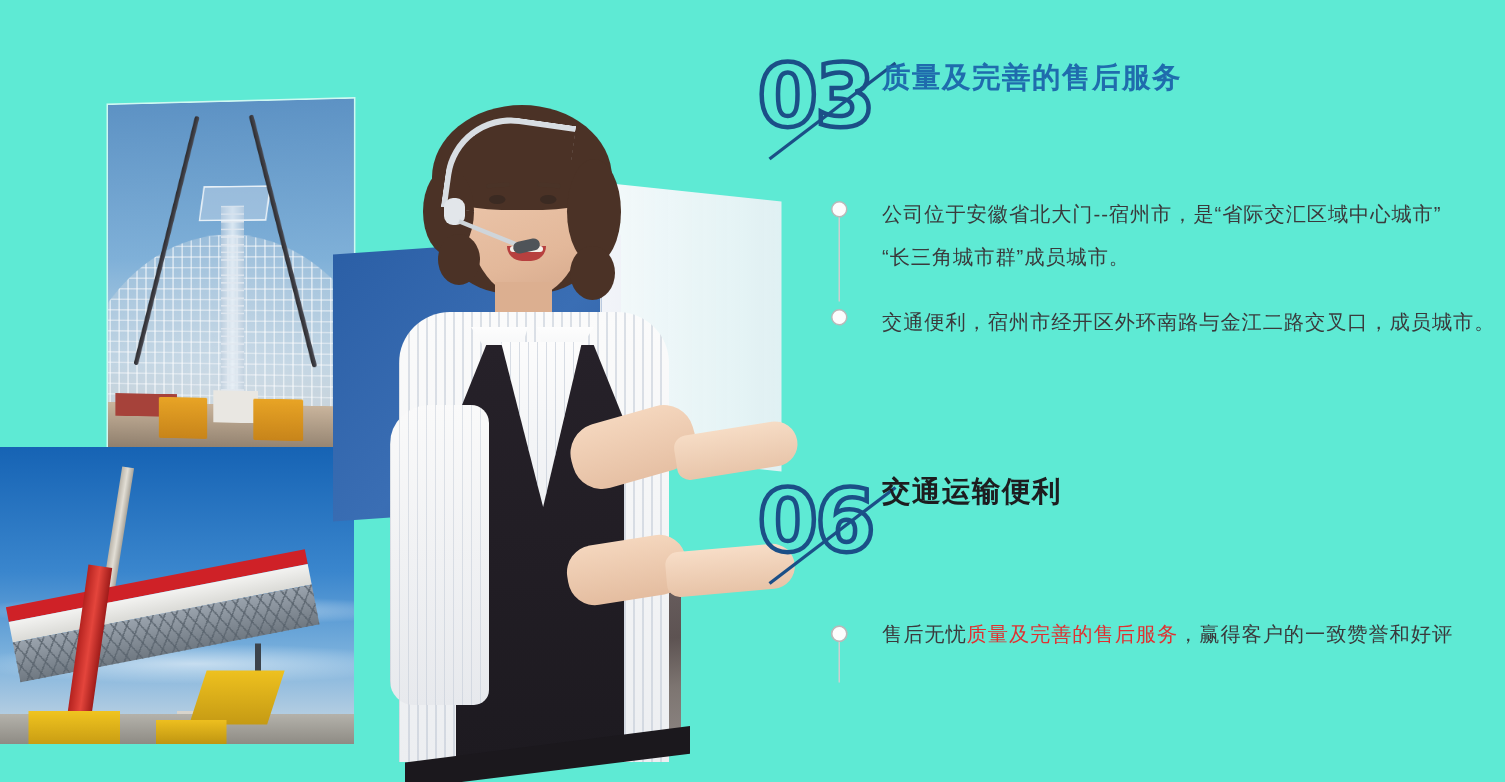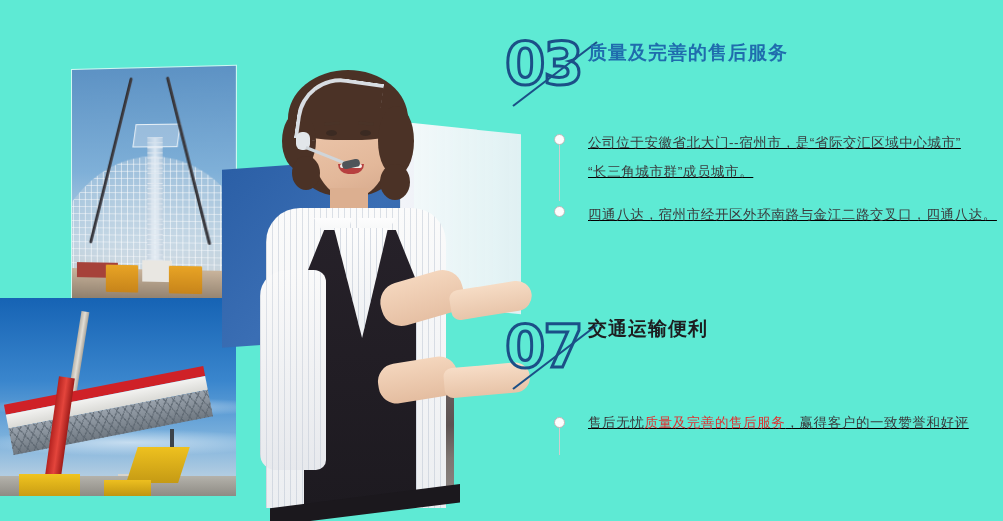--- a/index.html
+++ b/index.html
@@ -433,21 +433,20 @@
   .bullet-rail {
     position: absolute;
     left: 5px; top: 11px;
     width: 1px;
     background: #cfcfcf;
   }
   .bullet {
     position: relative;
     padding-left: 34px;
     margin-bottom: 14px;
-    text-decoration: underline;
   }
   .bullet:last-child { margin-bottom: 0; }
   .bullet-dot {
     position: absolute;
     left: 0; top: 6px;
     width: 9px; height: 9px;
     border: 1px solid #b9b9b9;
     border-radius: 50%;
     background: #fdfdfd;
   }
@@ -562,28 +561,28 @@
       </div>
       <div class="bullets">
         <div class="bullet-rail" style="height:62px"></div>
         <div class="bullet">
           <span class="bullet-dot"></span>
           <span class="bullet-text"><span>公司位于安徽省北大门--宿州市，是“省际交汇区域中心城市”
 “长三角城市群”成员城市。</span></span>
         </div>
         <div class="bullet">
           <span class="bullet-dot"></span>
-          <span class="bullet-text"><span>四通八达，宿州市经开区外环南路与金江二路交叉口，四通八达。</span></span>
+          <span class="bullet-text"><span>交通便利，宿州市经开区外环南路与金江二路交叉口，成员城市。</span></span>
         </div>
       </div>
     </div>
 
     <div class="section sec-04">
       <div class="head-row">
-        <div class="num">07</div>
+        <div class="num">06</div>
         <svg class="num-slash" viewBox="0 0 96 72">
           <line x1="6" y1="68" x2="90" y2="4" stroke="#1b4f87" stroke-width="2.2"></line>
         </svg>
         <div class="head-text">
           <div class="title-main">交通运输便利</div>
         </div>
       </div>
       <div class="bullets">
         <div class="bullet-rail" style="height:33px"></div>
         <div class="bullet">

